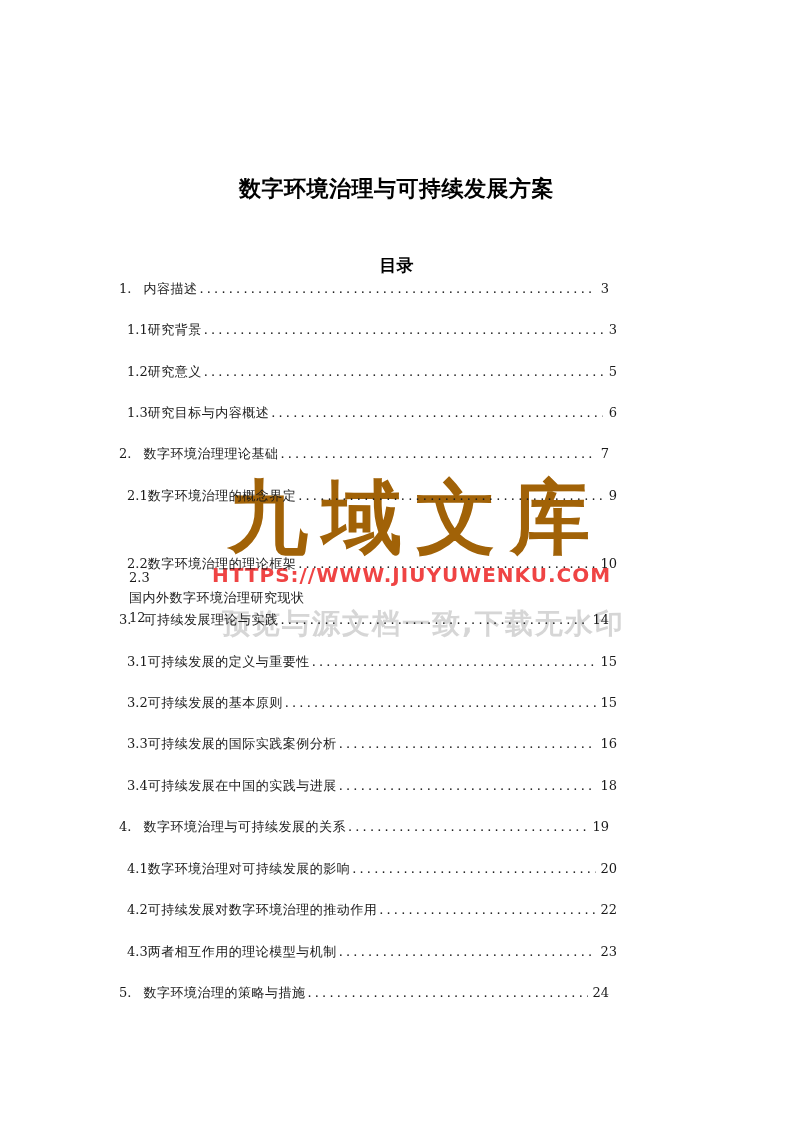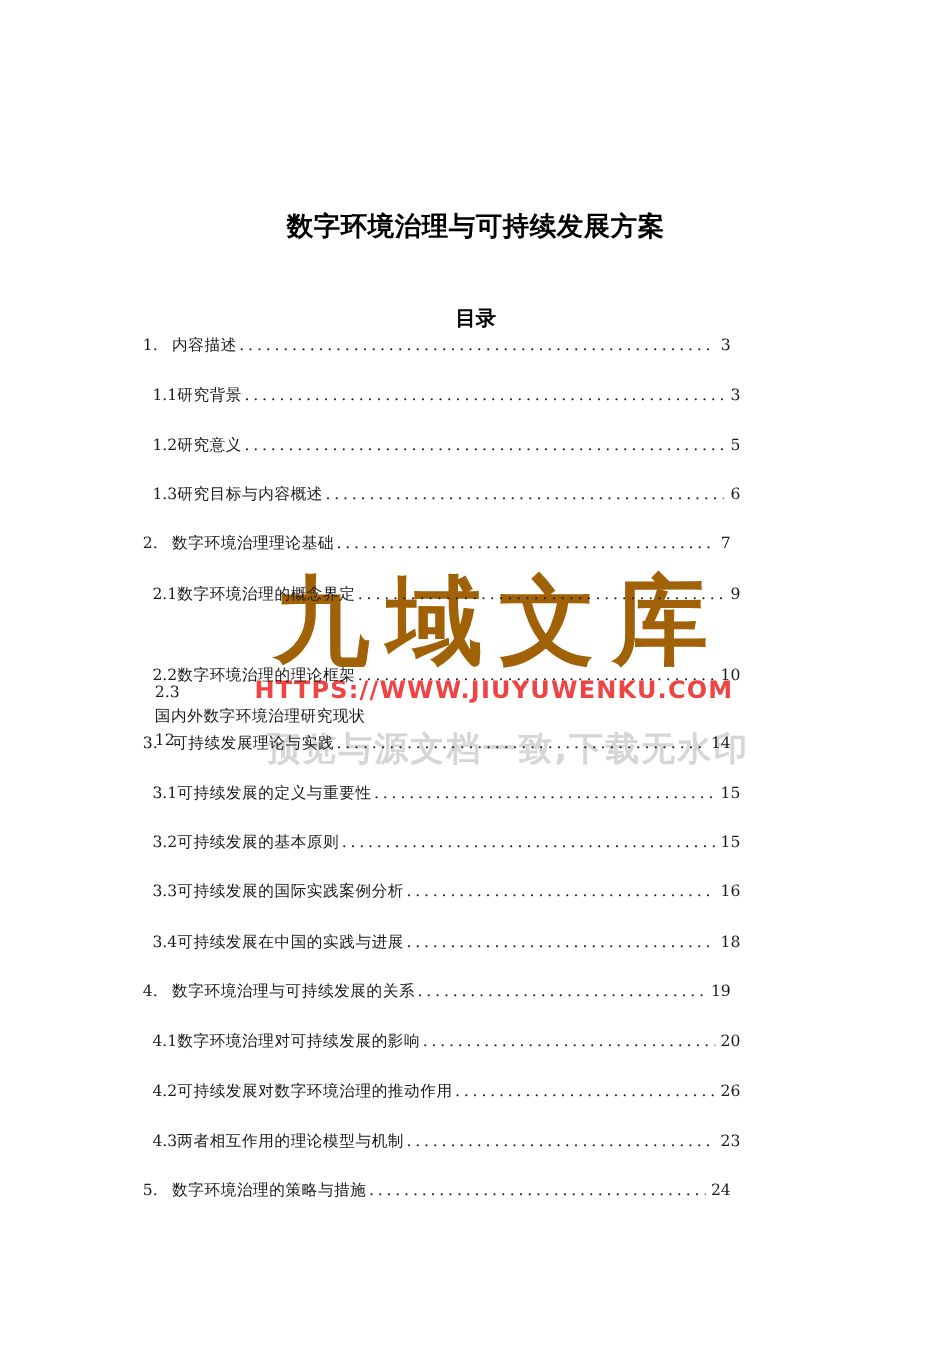--- a/index.html
+++ b/index.html
@@ -208,21 +208,21 @@
       <div class="toc-row level-2" style="top: 859px;">
     <span class="toc-num">4.1</span>
     <span class="toc-text">数字环境治理对可持续发展的影响</span>
     <span class="toc-leader"></span>
     <span class="toc-page">20</span>
   </div>
       <div class="toc-row level-2" style="top: 900px;">
     <span class="toc-num">4.2</span>
     <span class="toc-text">可持续发展对数字环境治理的推动作用</span>
     <span class="toc-leader"></span>
-    <span class="toc-page">26</span>
+    <span class="toc-page">22</span>
   </div>
       <div class="toc-row level-2" style="top: 942px;">
     <span class="toc-num">4.3</span>
     <span class="toc-text">两者相互作用的理论模型与机制</span>
     <span class="toc-leader"></span>
     <span class="toc-page">23</span>
   </div>
       <div class="toc-row level-1" style="top: 983px;">
     <span class="toc-num">5.</span>
     <span class="toc-text">数字环境治理的策略与措施</span>

